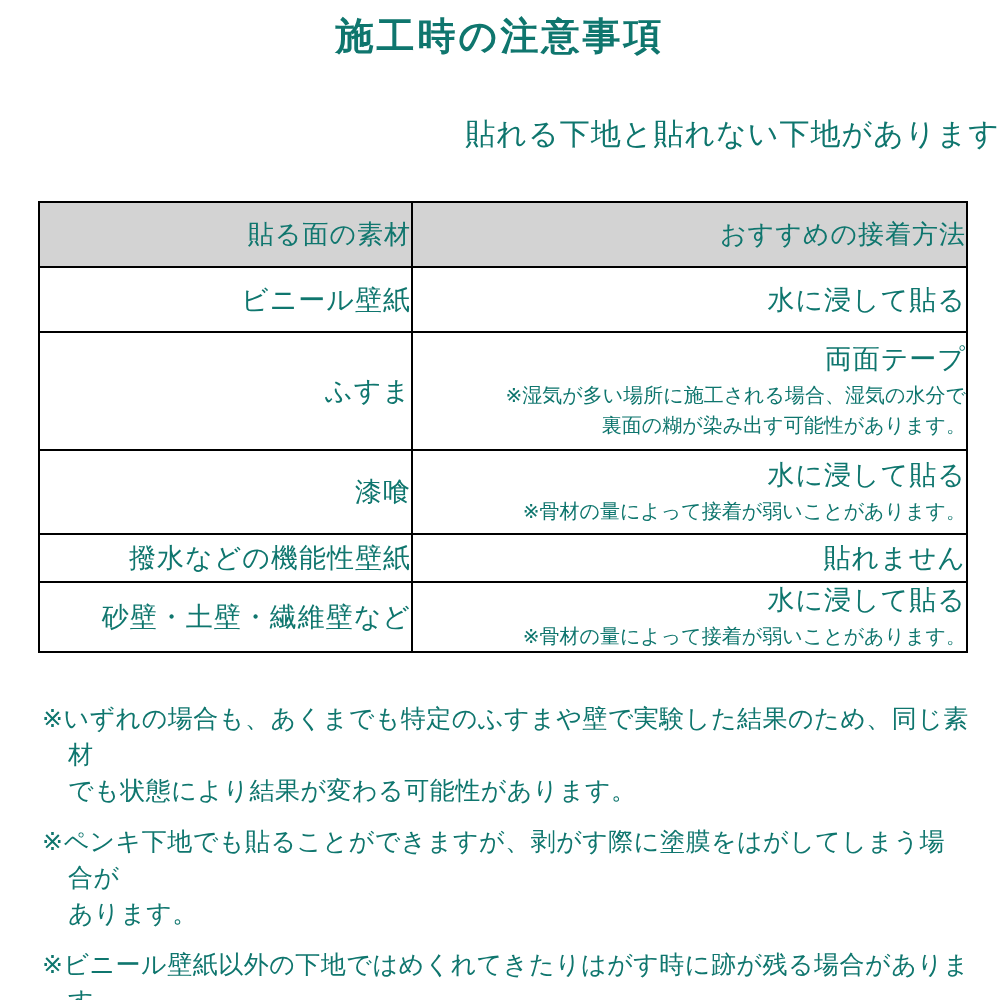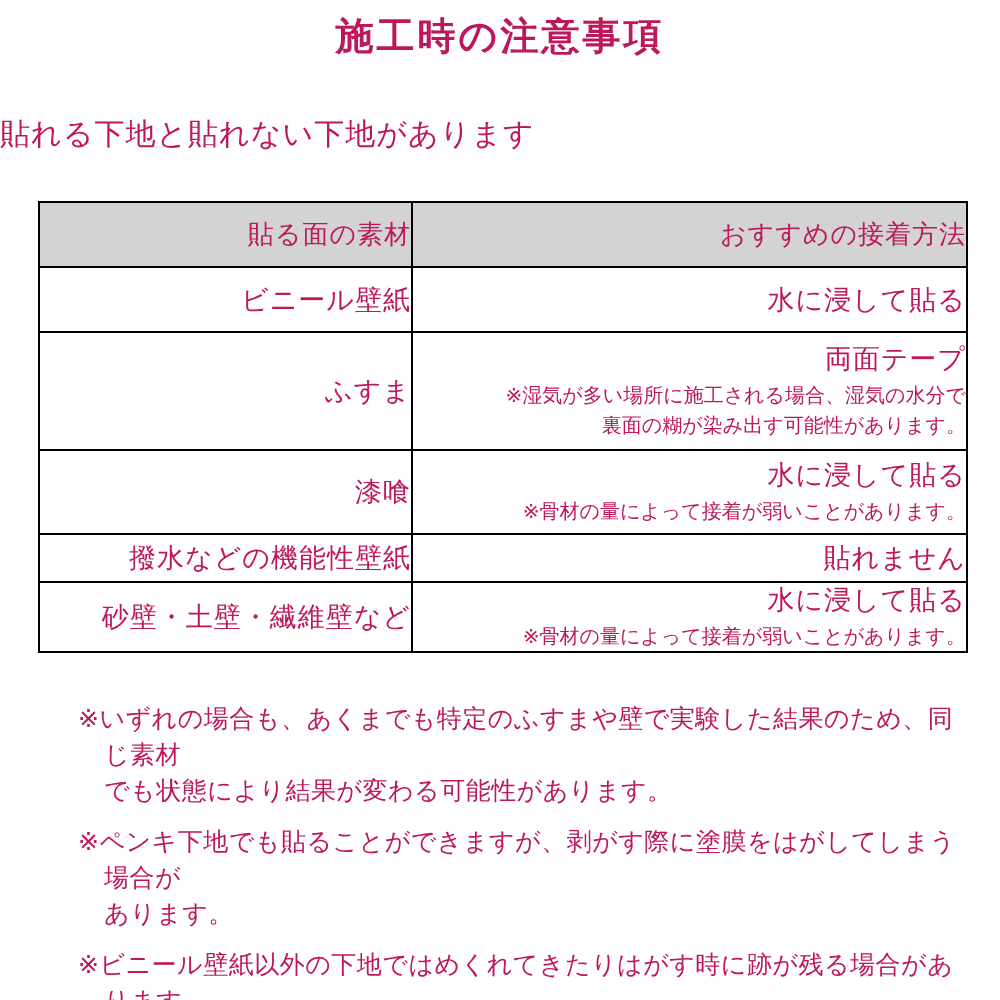--- a/index.html
+++ b/index.html
@@ -5,40 +5,41 @@
   html, body {
     margin: 0;
     padding: 0;
     background: #ffffff;
   }
   .page {
     position: relative;
     width: 1000px;
     height: 1000px;
     background: #ffffff;
-    color: #be185d;
+    color: #0f766e;
     font-family: "Liberation Sans", "DejaVu Sans", sans-serif;
     overflow: hidden;
   }
   .title {
     padding-top: 12px;
     text-align: center;
     font-family: "Liberation Serif", "DejaVu Serif", serif;
     font-weight: bold;
     font-size: 38px;
     line-height: 48px;
     letter-spacing: 3px;
   }
   .subtitle {
     margin-top: 55px;
-    text-align: left;
+    text-align: right;
     font-size: 30px;
     line-height: 38px;
     letter-spacing: 1px;
     font-weight: 500;
+    padding-left: 33px;
   }
   table.precaution {
     border-collapse: collapse;
     table-layout: fixed;
     margin: 48px 0 0 38px;
     width: 928px;
   }
   table.precaution th,
   table.precaution td {
     border: 2px solid #000000;
@@ -74,21 +75,20 @@
     margin: 47px 30px 0 42px;
     font-size: 25px;
     line-height: 36px;
     letter-spacing: 0.5px;
   }
   .footnote {
     padding-left: 26px;
     text-indent: -26px;
     white-space: pre-line;
     margin-bottom: 15px;
-    margin-left: 36px;
   }
 </style>
 </head>
 <body>
 
 <div class="page">
 
   <div class="title">施工時の注意事項</div>
 
   <div class="subtitle">貼れる下地と貼れない下地があります</div>

